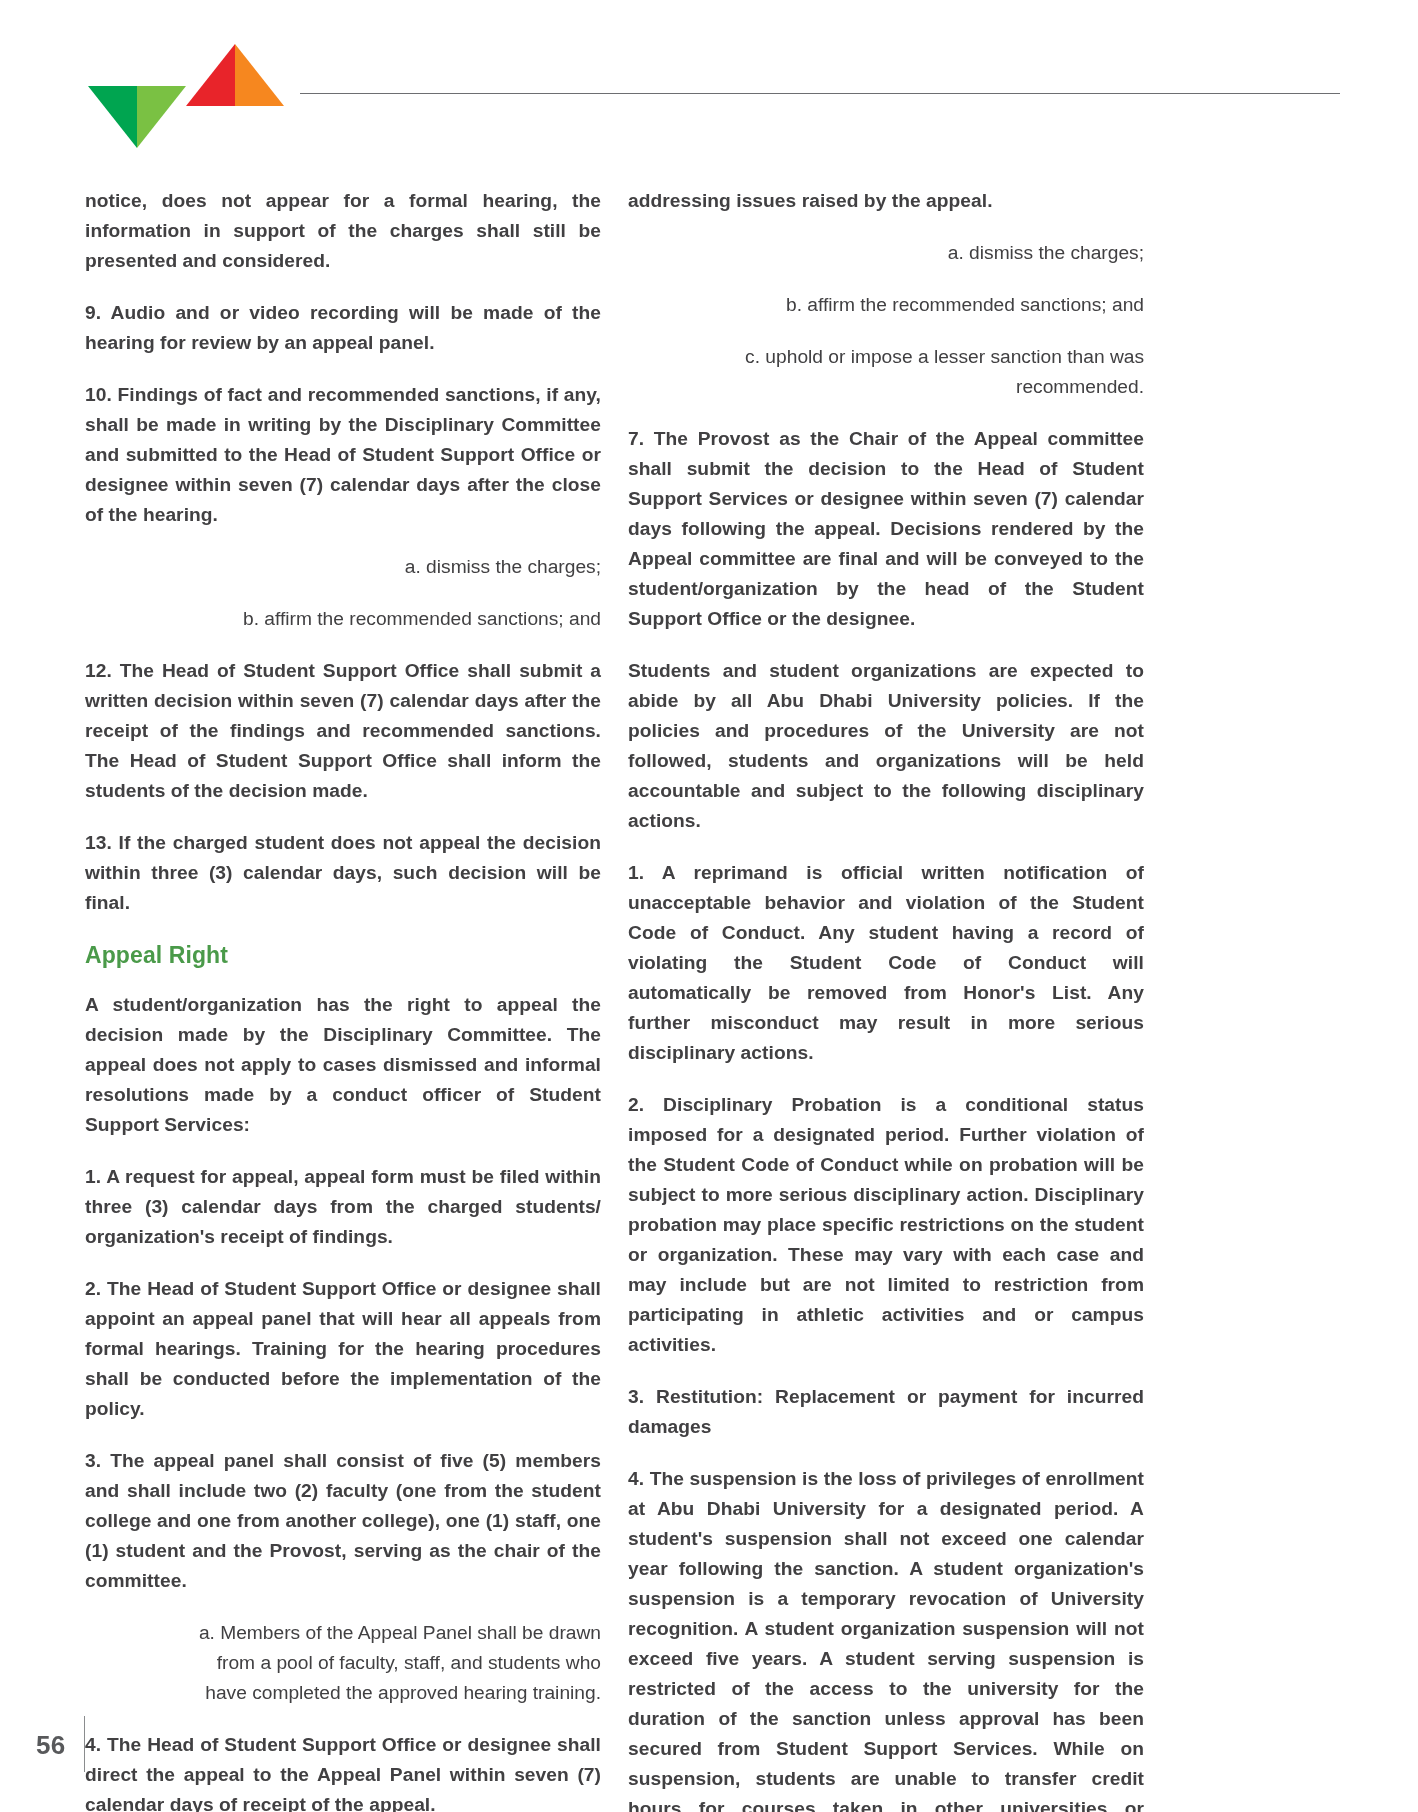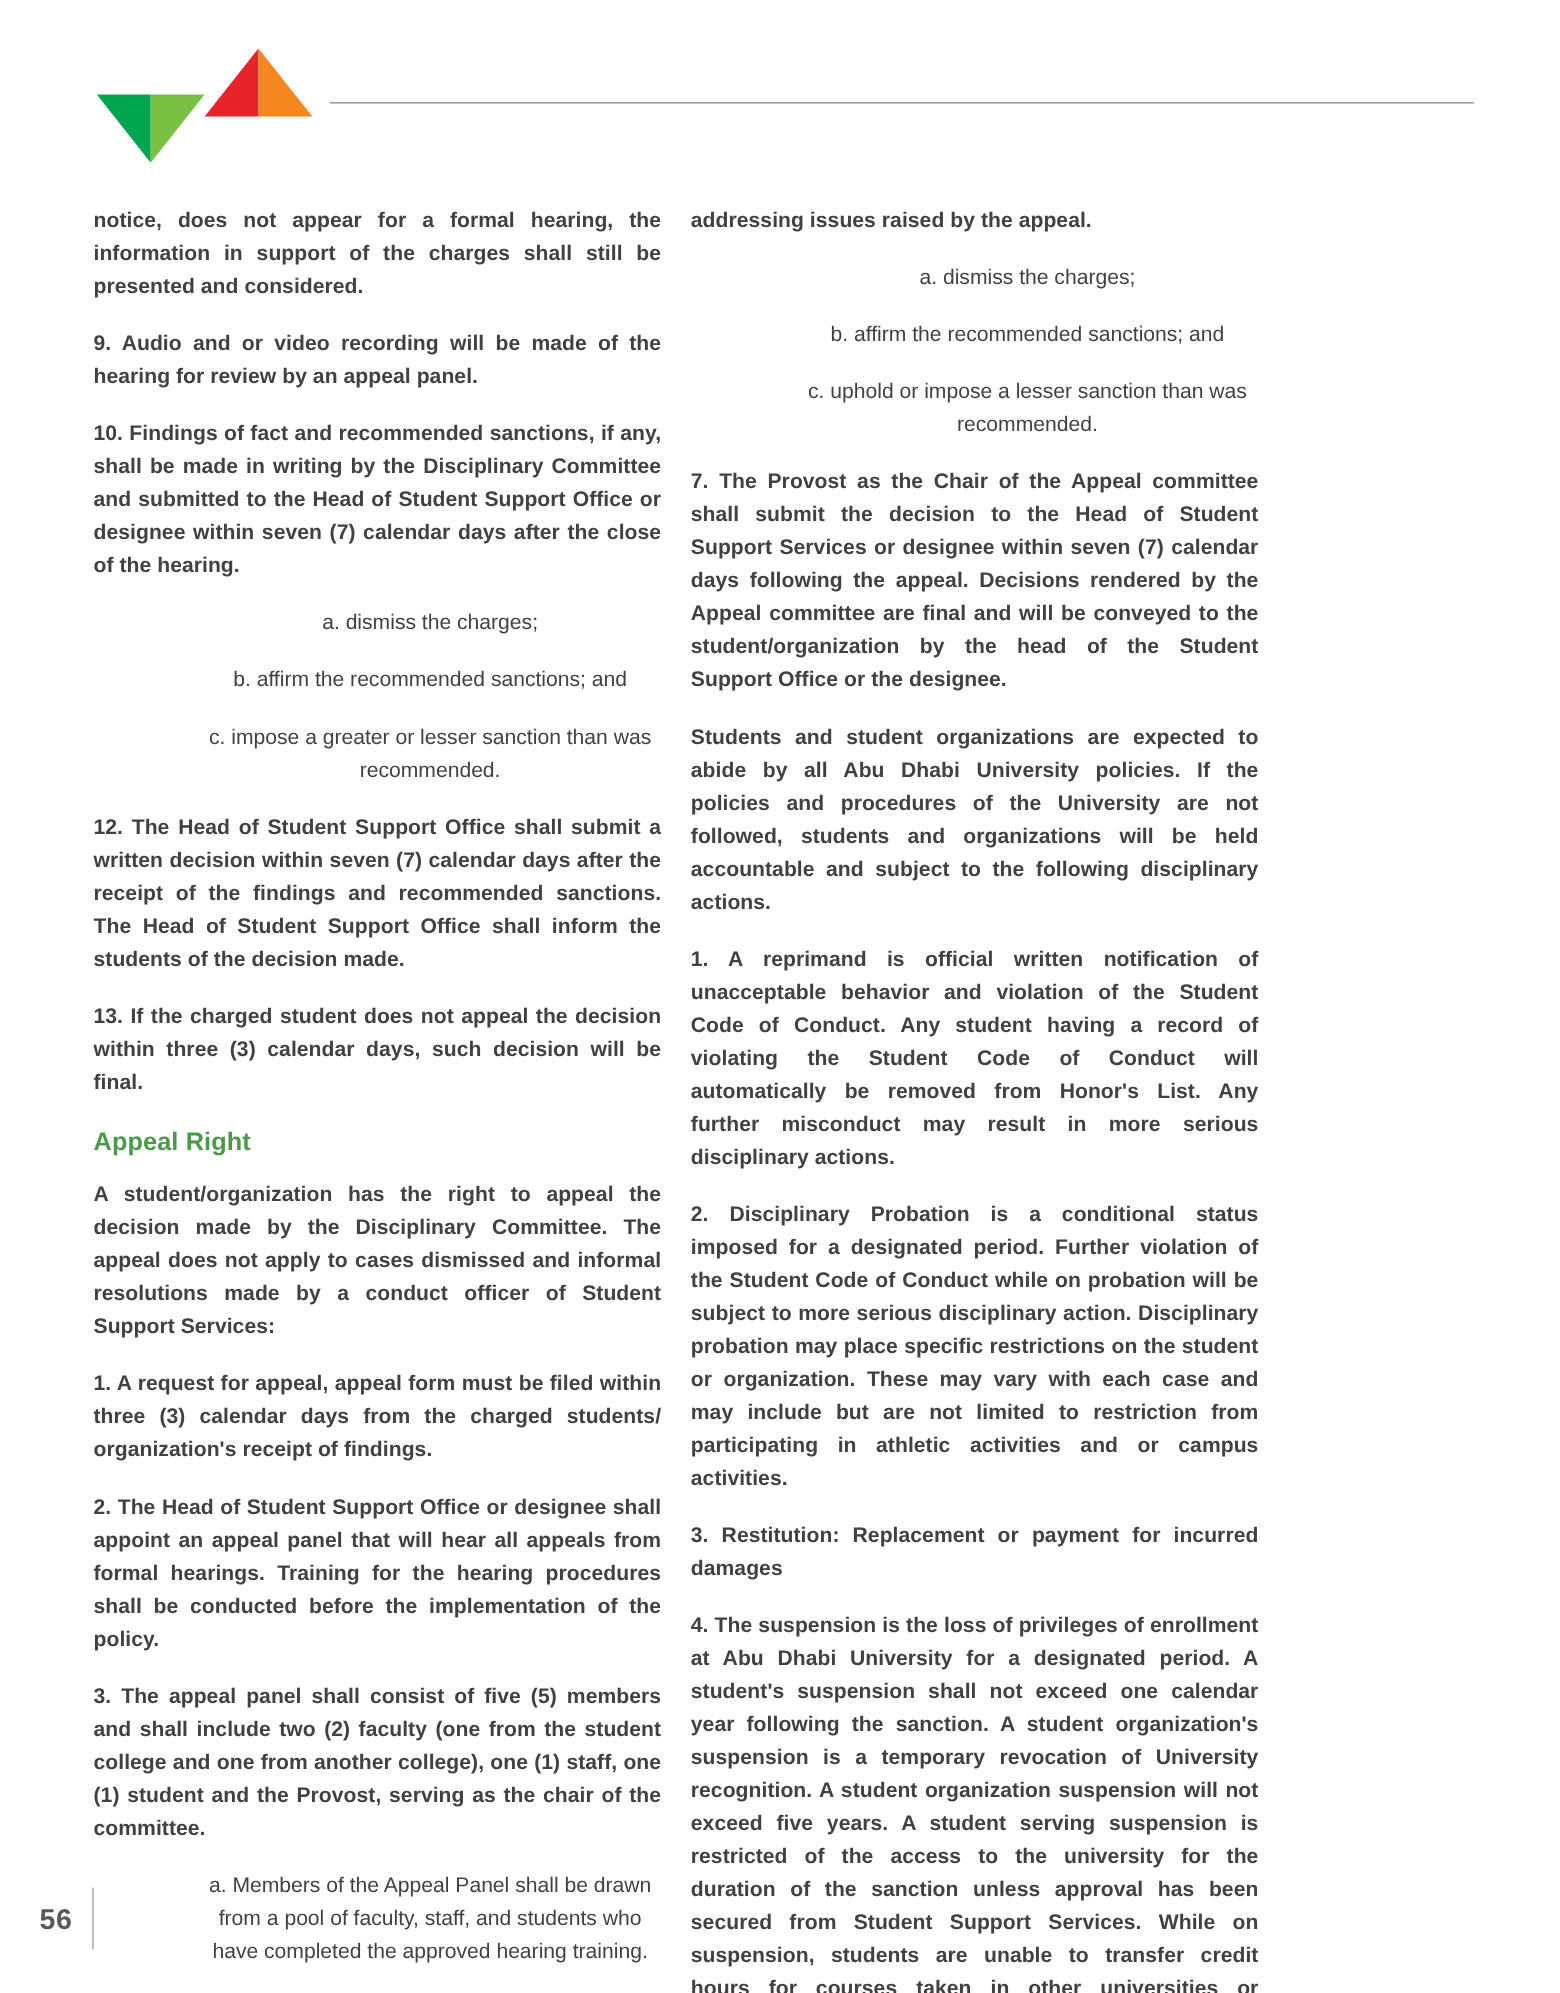--- a/index.html
+++ b/index.html
@@ -99,21 +99,21 @@
     font-weight: 700;
     letter-spacing: 0.05px;
   }
   p.body:last-child { margin-bottom: 0; }
 
   p.sub {
     margin: 0 0 22px 0;
     padding-left: 96px;
     font-size: 19.2px;
     line-height: 30px;
-    text-align: center;
+    text-align: right;
     color: #414042;
   }
 
   h2.section-heading {
     margin: 6px 0 20px 0;
     font-size: 23px;
     line-height: 30px;
     font-weight: bold;
     color: #4a9a49;
     letter-spacing: 0.1px;
@@ -158,21 +158,20 @@
   <div class="header-rule"></div>
 </div>
 
 <div class="content">
   <div class="col col-left" id="left-col">
       <p class="body">notice, does not appear for a formal hearing, the information in support of the charges shall still be presented and considered.</p>
       <p class="body">9.   Audio and or video recording will be made of the hearing for review by an appeal panel.</p>
       <p class="body">10.   Findings of fact and recommended sanctions, if any, shall be made in writing by the Disciplinary Committee and submitted to the Head of Student Support Office or designee within seven (7) calendar days after the close of the hearing.</p>
       <p class="sub">a.   dismiss the charges;</p>
       <p class="sub">b.   affirm the recommended sanctions; and</p>
-      <p class="sub">c.   impose a greater or lesser sanction than was recommended.</p>
       <p class="body">12.   The Head of Student Support Office shall submit a written decision within seven (7) calendar days after the receipt of the findings and recommended sanctions. The Head of Student Support Office shall inform the students of the decision made.</p>
       <p class="body">13.   If the charged student does not appeal the decision within three (3) calendar days, such decision will be final.</p>
       <h2 class="section-heading">Appeal Right</h2>
       <p class="body">A student/organization has the right to appeal the decision made by the Disciplinary Committee. The appeal does not apply to cases dismissed and informal resolutions made by a conduct officer of Student Support Services:</p>
       <p class="body">1.   A request for appeal, appeal form must be filed within three (3) calendar days from the charged students/ organization's receipt of findings.</p>
       <p class="body">2.    The Head of Student Support Office or designee shall appoint an appeal panel that will hear all appeals from formal hearings. Training for the hearing procedures shall be conducted before the implementation of the policy.</p>
       <p class="body">3.   The appeal panel shall consist of five (5) members and shall include two (2) faculty (one from the student college and one from another college), one (1) staff, one (1) student and the Provost, serving as the chair of the committee.</p>
       <p class="sub">a.   Members of the Appeal Panel shall be drawn from a pool of faculty, staff, and students who have completed the approved hearing training.</p>
       <p class="body">4.   The Head of Student Support Office or designee shall direct the appeal to the Appeal Panel within seven (7) calendar days of receipt of the appeal.</p>
     </div>

